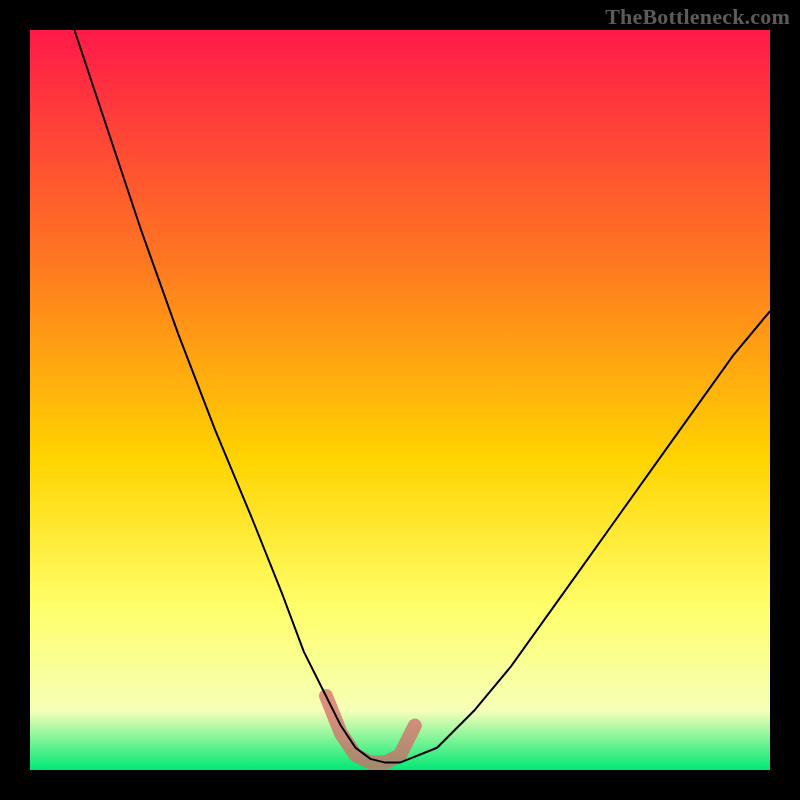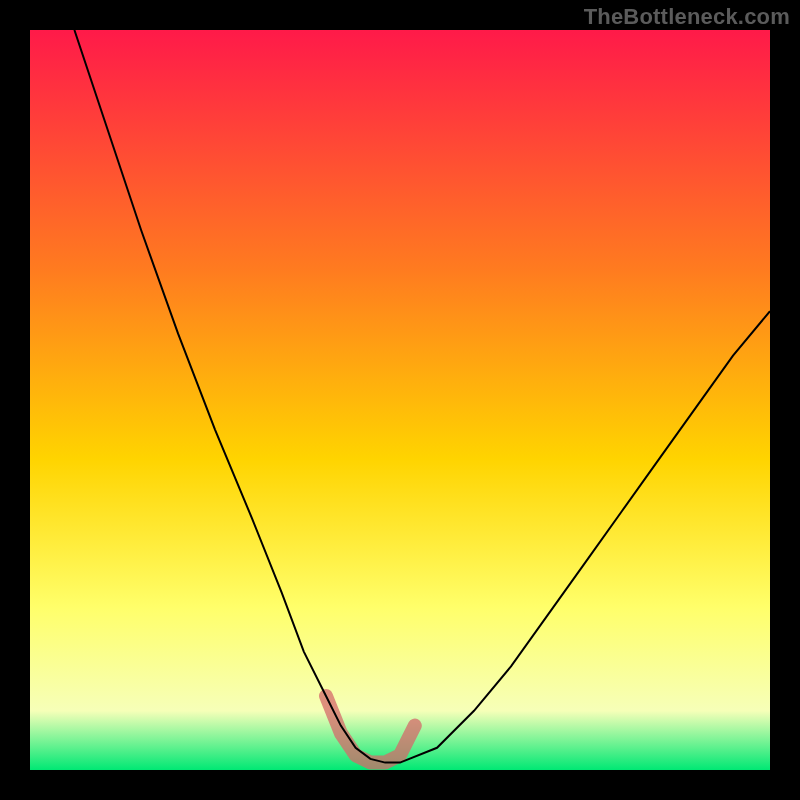--- a/index.html
+++ b/index.html
@@ -18,20 +18,21 @@
   }
   .watermark {
     position: absolute;
     top: 4px;
     right: 10px;
     color: #5b5b5b;
     font-size: 22px;
     font-weight: 600;
     letter-spacing: 0.2px;
     z-index: 10;
+    font-family: Liberation Serif, serif;
   }
   .plot {
     position: absolute;
     left: 30px;
     top: 30px;
     width: 740px;
     height: 740px;
   }
   svg {
     display: block;

